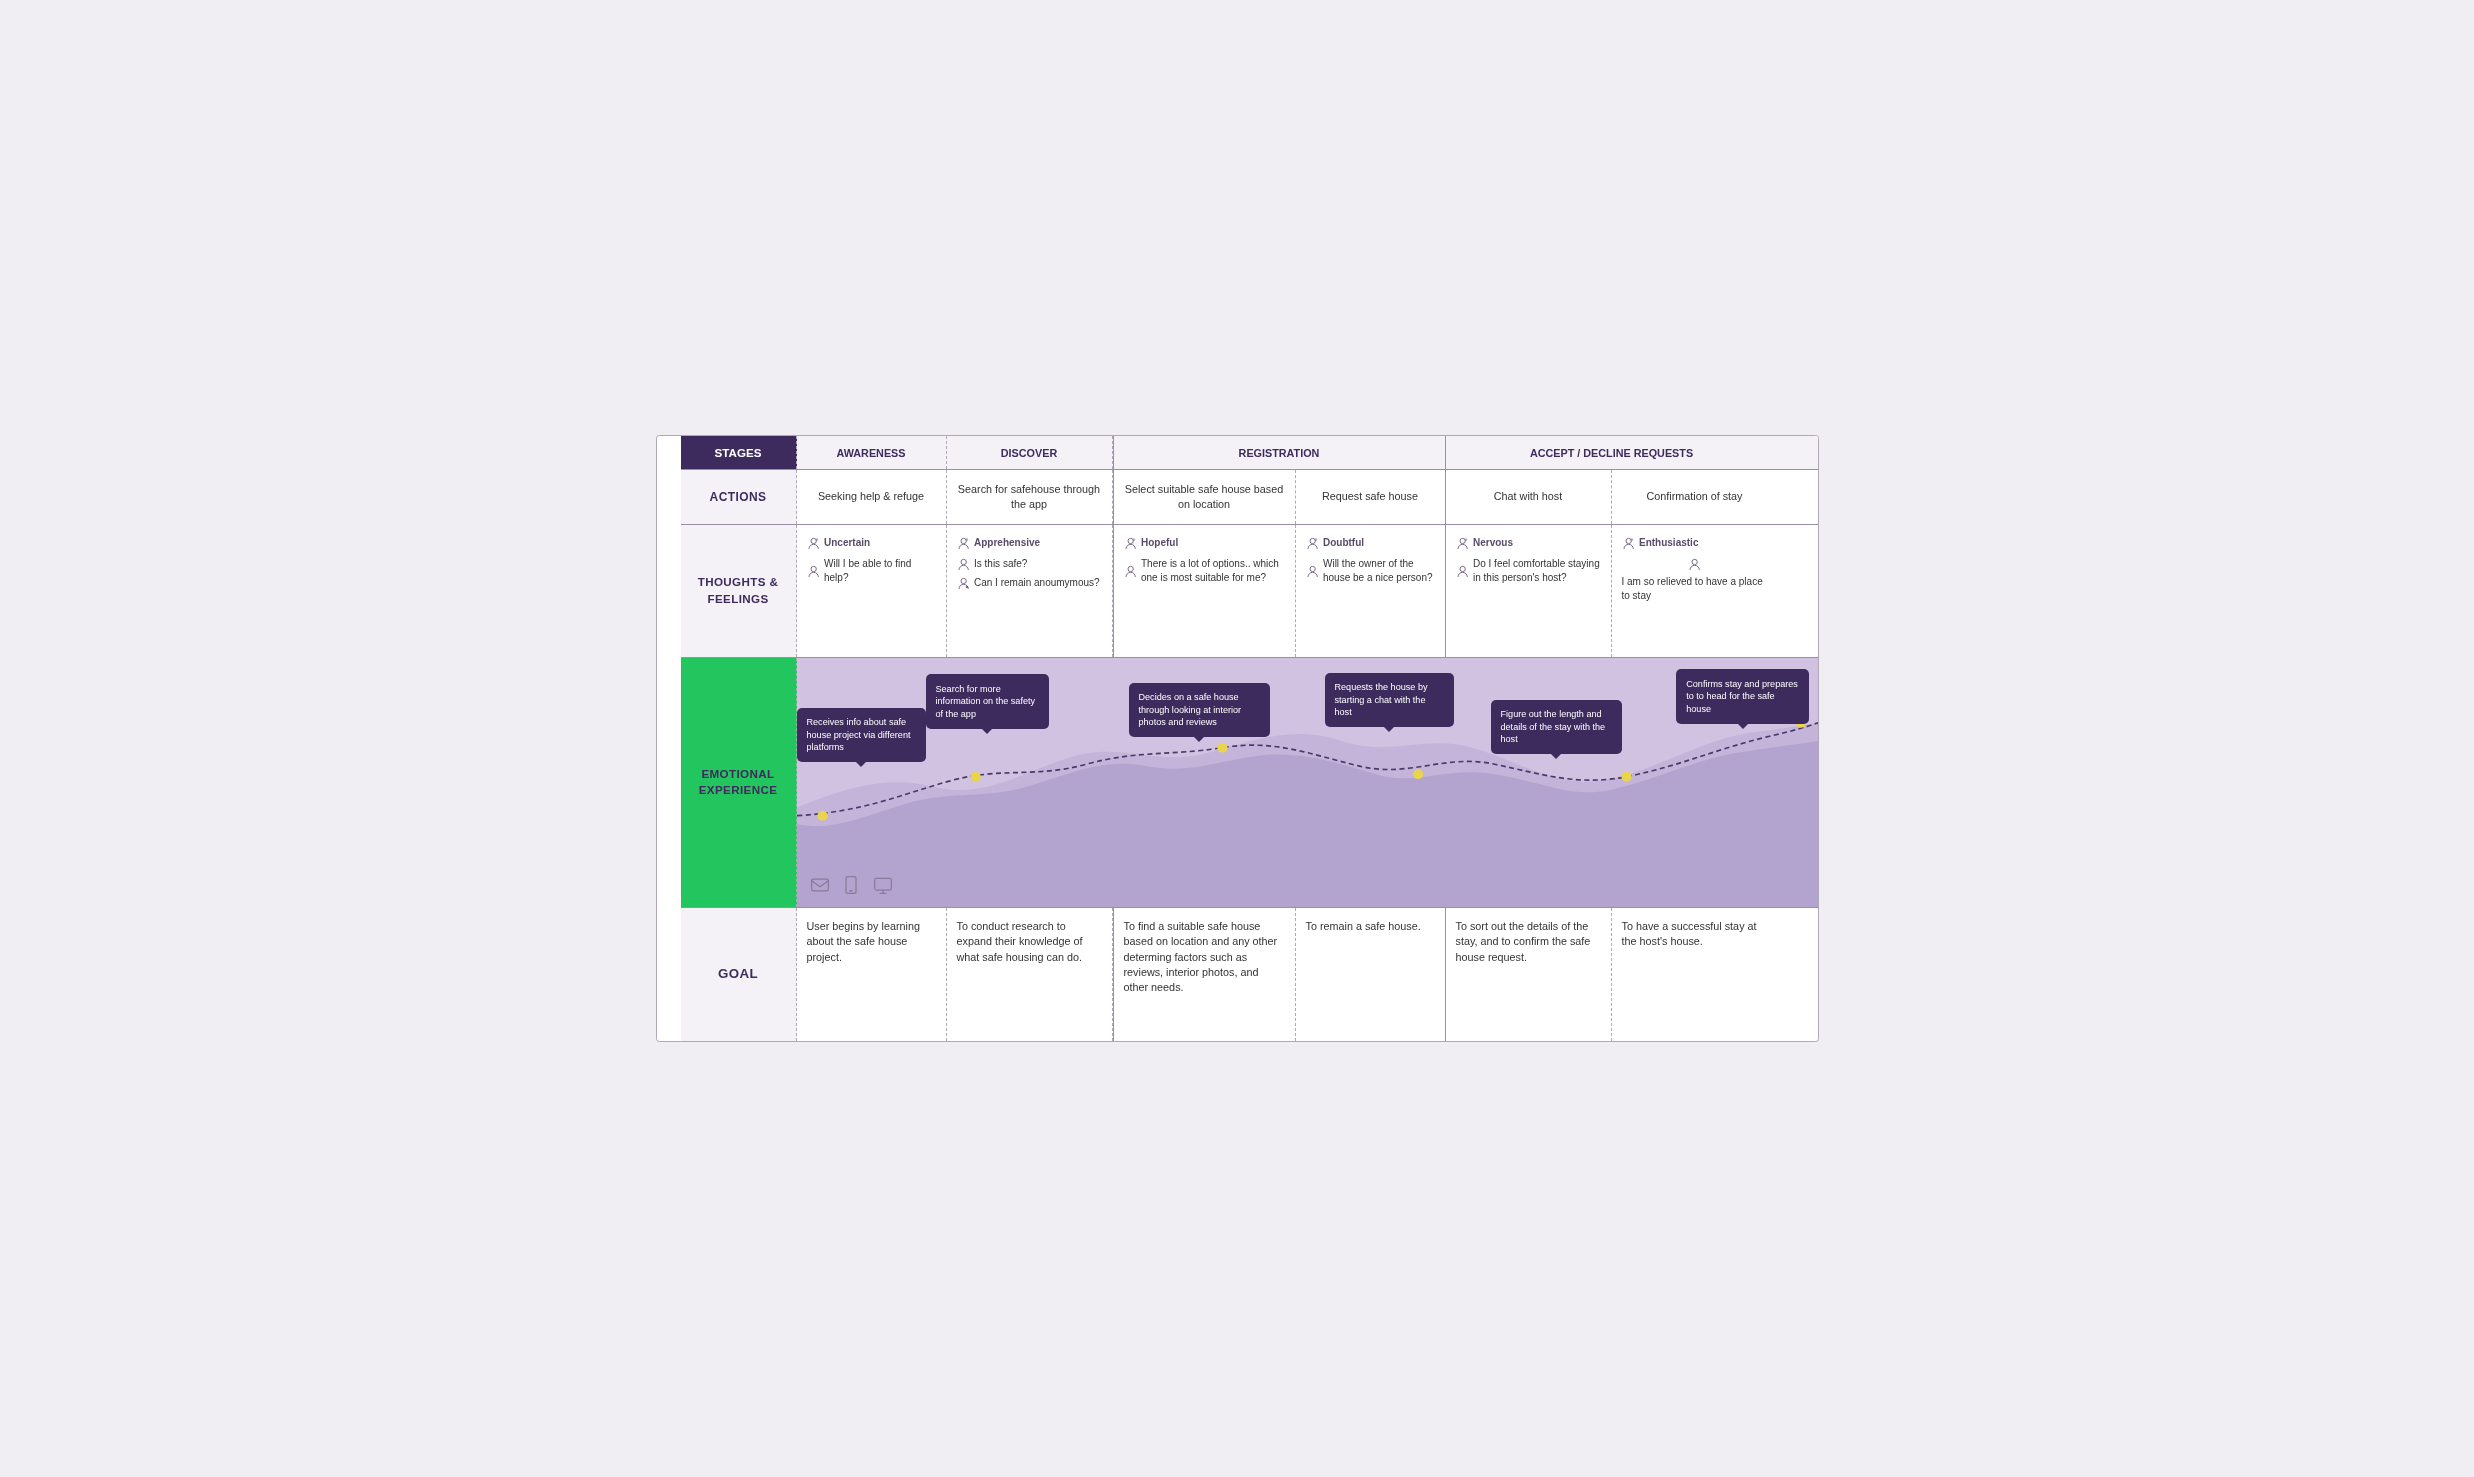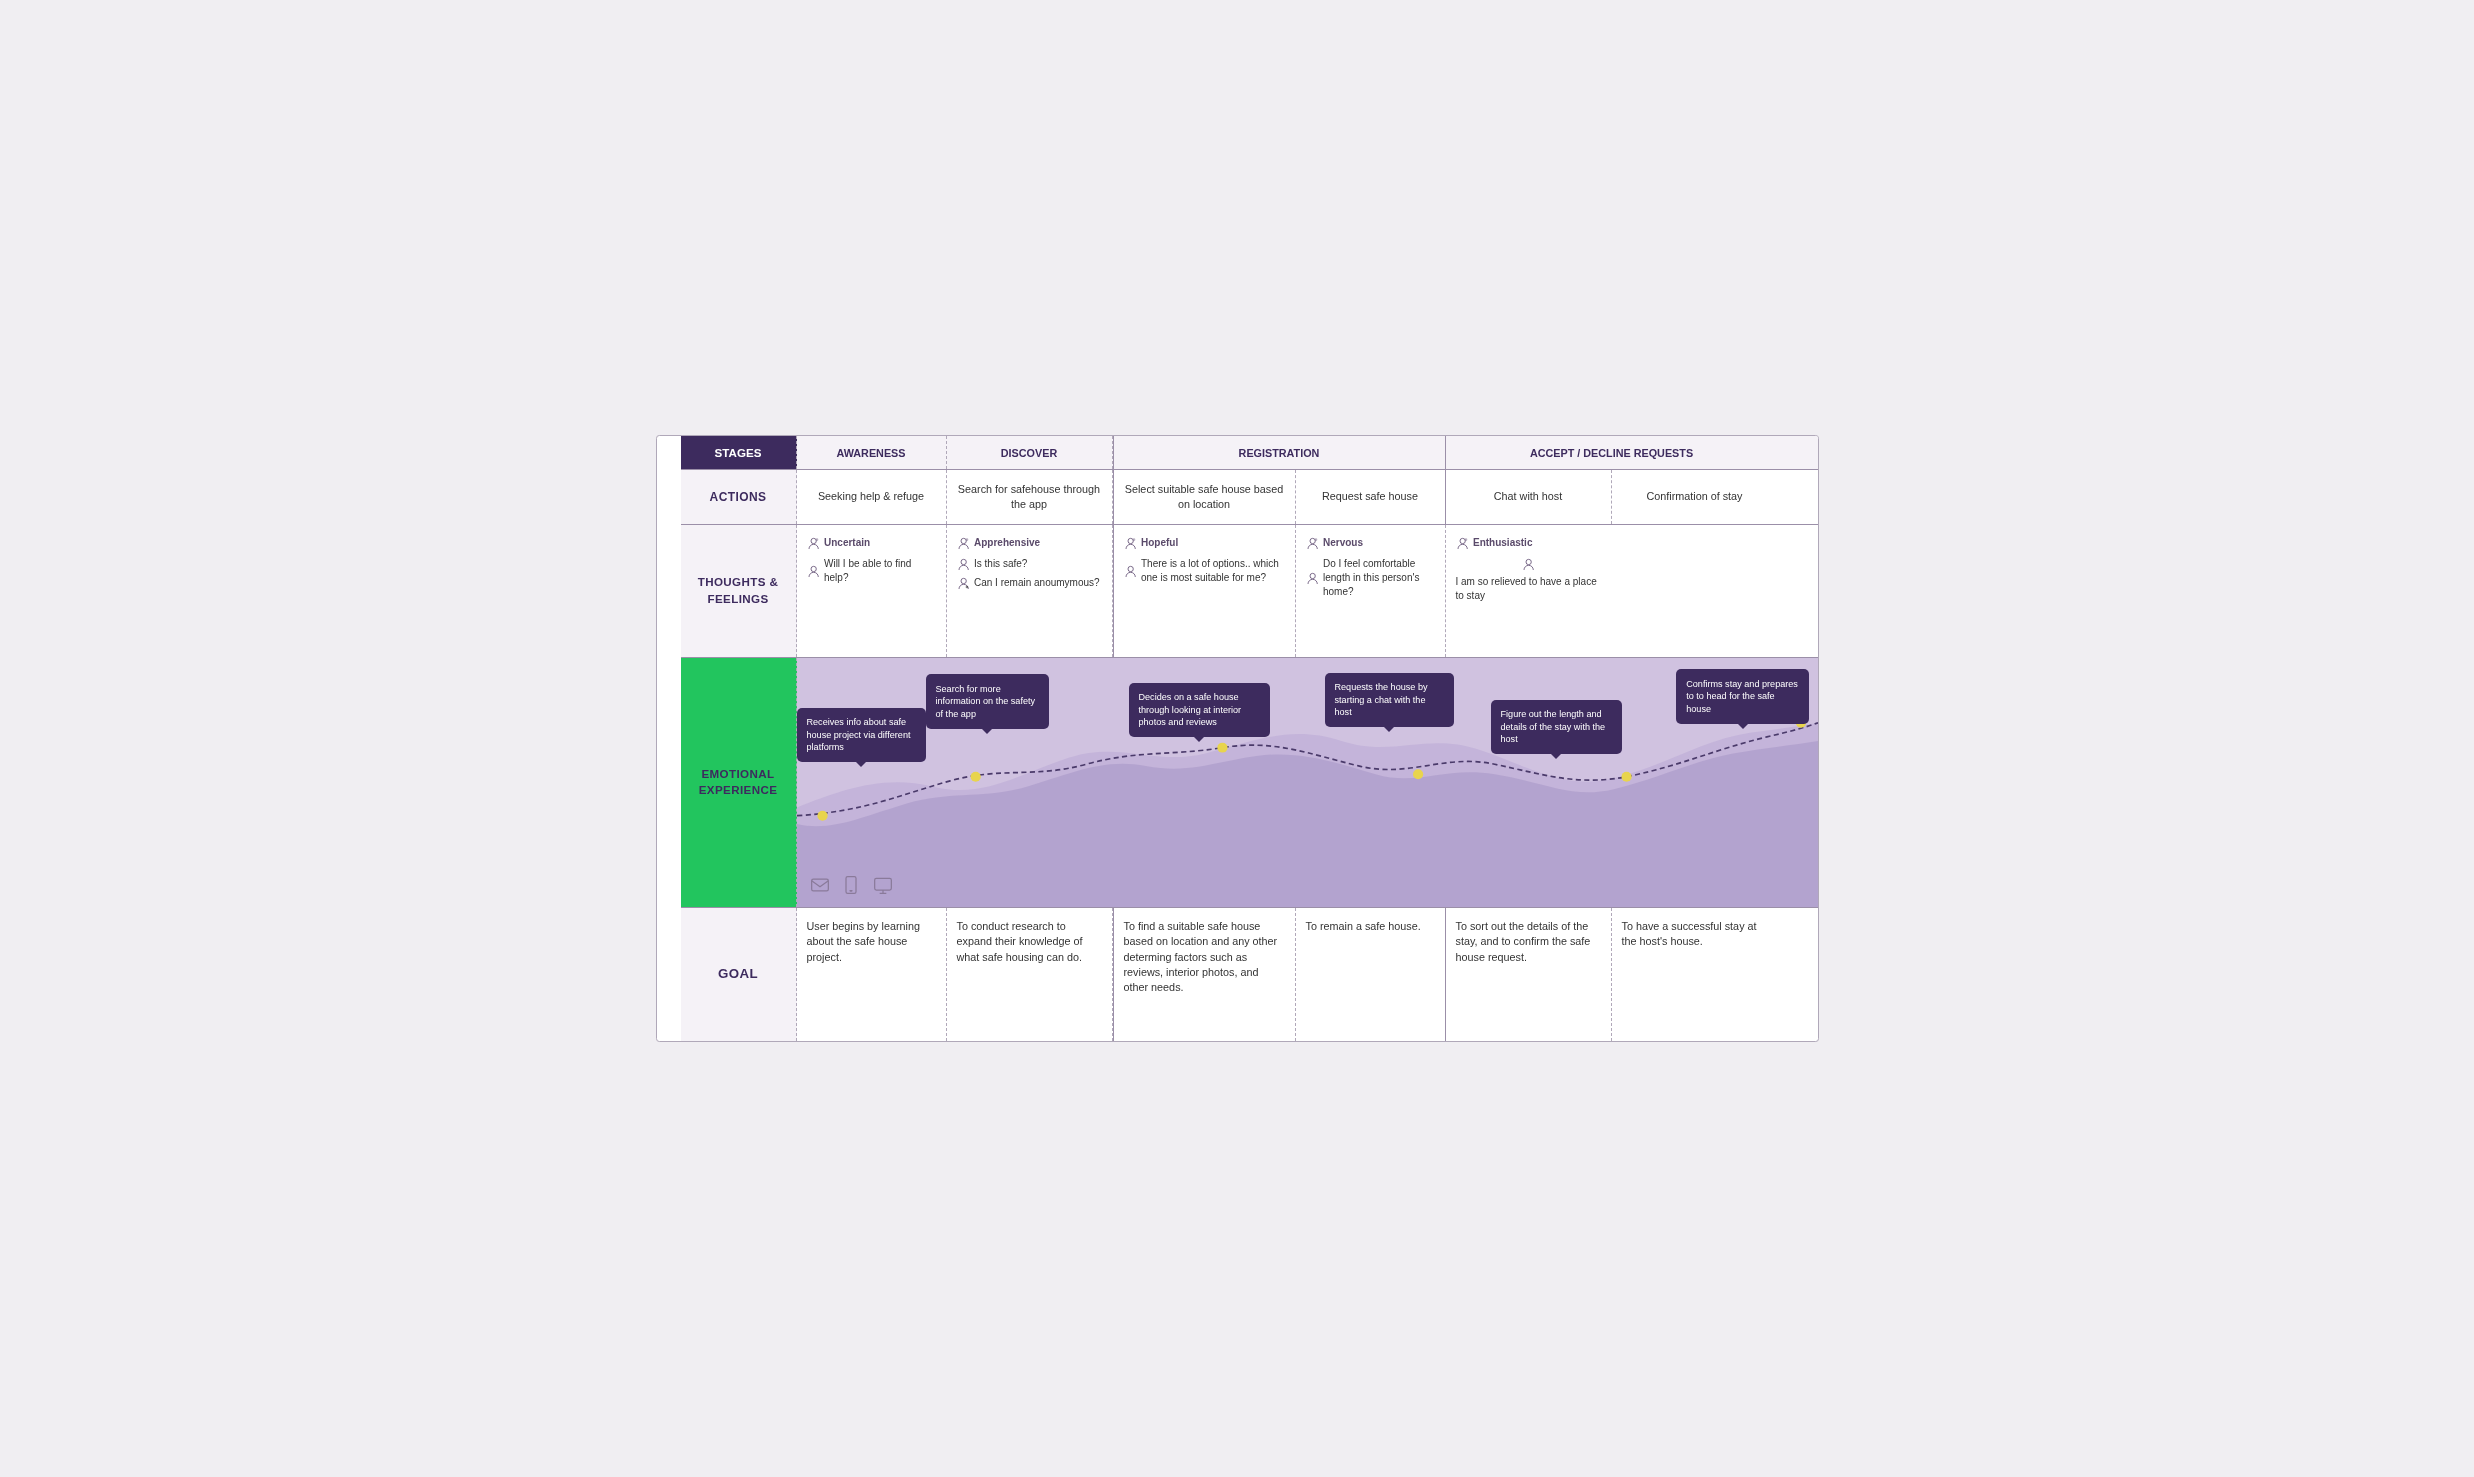--- a/index.html
+++ b/index.html
@@ -206,36 +206,53 @@
       </div>
       <div class="thought-item" style="margin-top:6.6px;">
         <svg viewBox="0 0 20 20" width="13.3" height="13.3" fill="none" style="flex-shrink:0;margin-top:0.8px">
           <circle cx="10" cy="6" r="4" stroke="#7a6a8a" stroke-width="1.5"></circle>
           <path d="M3 18c0-3.866 3.134-7 7-7s7 3.134 7 7" stroke="#7a6a8a" stroke-width="1.5"></path>
         </svg>
         <span>There is a lot of options.. which one is most suitable for me?</span>
       </div>
     </div>
 
+    <div class="cell" style="border-right:1.7px solid #9b8fa8;">
+      <div class="thought-item">
+        <svg viewBox="0 0 20 20" width="13.3" height="13.3" fill="none" style="flex-shrink:0;margin-top:0.8px">
+          <circle cx="10" cy="6" r="4" stroke="#7a6a8a" stroke-width="1.5"></circle>
+          <path d="M3 18c0-3.866 3.134-7 7-7s7 3.134 7 7" stroke="#7a6a8a" stroke-width="1.5"></path>
+          <circle cx="15" cy="4" r="2" fill="#7a6a8a" opacity="0.5"></circle>
+        </svg>
+        <span style="font-weight:600;color:#5a4a6a;">Doubtful</span>
+      </div>
+      <div class="thought-item" style="margin-top:6.6px;">
+        <svg viewBox="0 0 20 20" width="13.3" height="13.3" fill="none" style="flex-shrink:0;margin-top:0.8px">
+          <circle cx="10" cy="6" r="4" stroke="#7a6a8a" stroke-width="1.5"></circle>
+          <path d="M3 18c0-3.866 3.134-7 7-7s7 3.134 7 7" stroke="#7a6a8a" stroke-width="1.5"></path>
+        </svg>
+        <span>Will the owner of the house be a nice person?</span>
+      </div>
+    </div>
 
     <div class="cell">
       <div class="thought-item">
         <svg viewBox="0 0 20 20" width="13.3" height="13.3" fill="none" style="flex-shrink:0;margin-top:0.8px">
           <circle cx="10" cy="6" r="4" stroke="#7a6a8a" stroke-width="1.5"></circle>
           <path d="M3 18c0-3.866 3.134-7 7-7s7 3.134 7 7" stroke="#7a6a8a" stroke-width="1.5"></path>
           <circle cx="15" cy="4" r="2" fill="#7a6a8a" opacity="0.5"></circle>
         </svg>
         <span style="font-weight:600;color:#5a4a6a;">Nervous</span>
       </div>
       <div class="thought-item" style="margin-top:6.6px;">
         <svg viewBox="0 0 20 20" width="13.3" height="13.3" fill="none" style="flex-shrink:0;margin-top:0.8px">
           <circle cx="10" cy="6" r="4" stroke="#7a6a8a" stroke-width="1.5"></circle>
           <path d="M3 18c0-3.866 3.134-7 7-7s7 3.134 7 7" stroke="#7a6a8a" stroke-width="1.5"></path>
         </svg>
-        <span>Do I feel comfortable length in this person's home?</span>
+        <span>Do I feel comfortable staying in this person's host?</span>
       </div>
     </div>
 
     <div class="cell">
       <div class="thought-item">
         <svg viewBox="0 0 20 20" width="13.3" height="13.3" fill="none" style="flex-shrink:0;margin-top:0.8px">
           <circle cx="10" cy="6" r="4" stroke="#7a6a8a" stroke-width="1.5"></circle>
           <path d="M3 18c0-3.866 3.134-7 7-7s7 3.134 7 7" stroke="#7a6a8a" stroke-width="1.5"></path>
           <circle cx="15" cy="4" r="2" fill="#7a6a8a" opacity="0.5"></circle>
         </svg>

